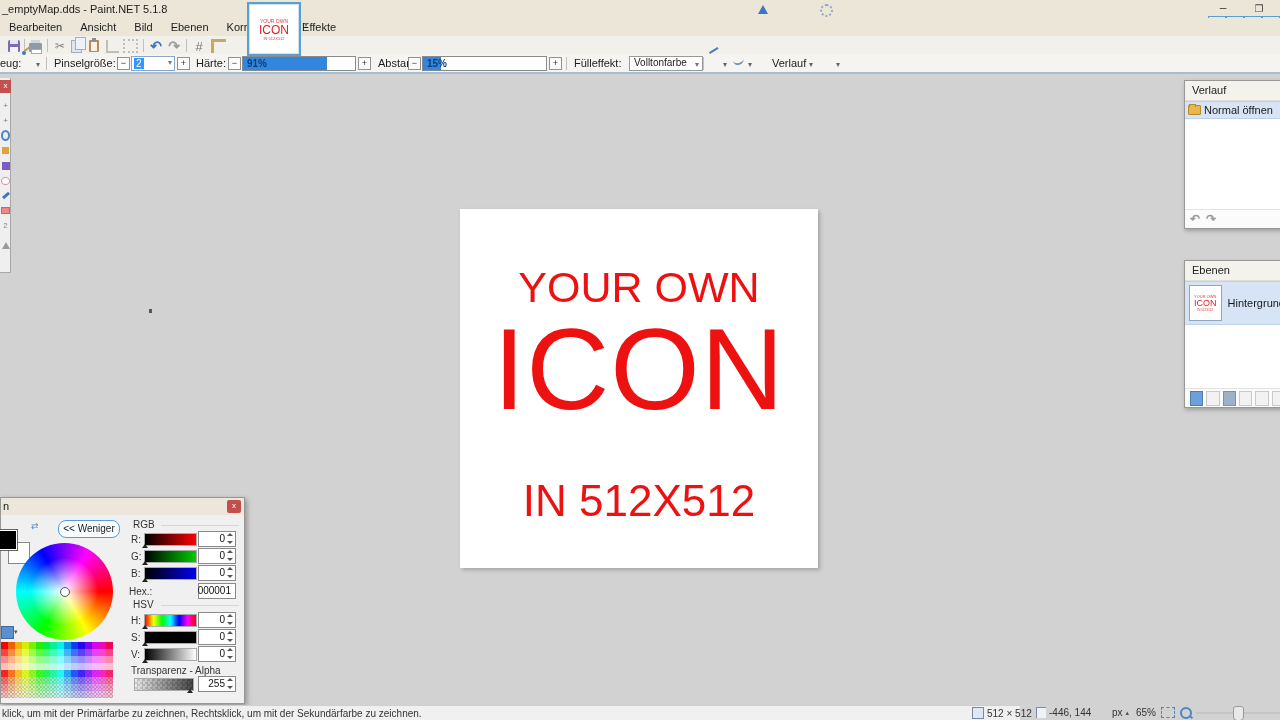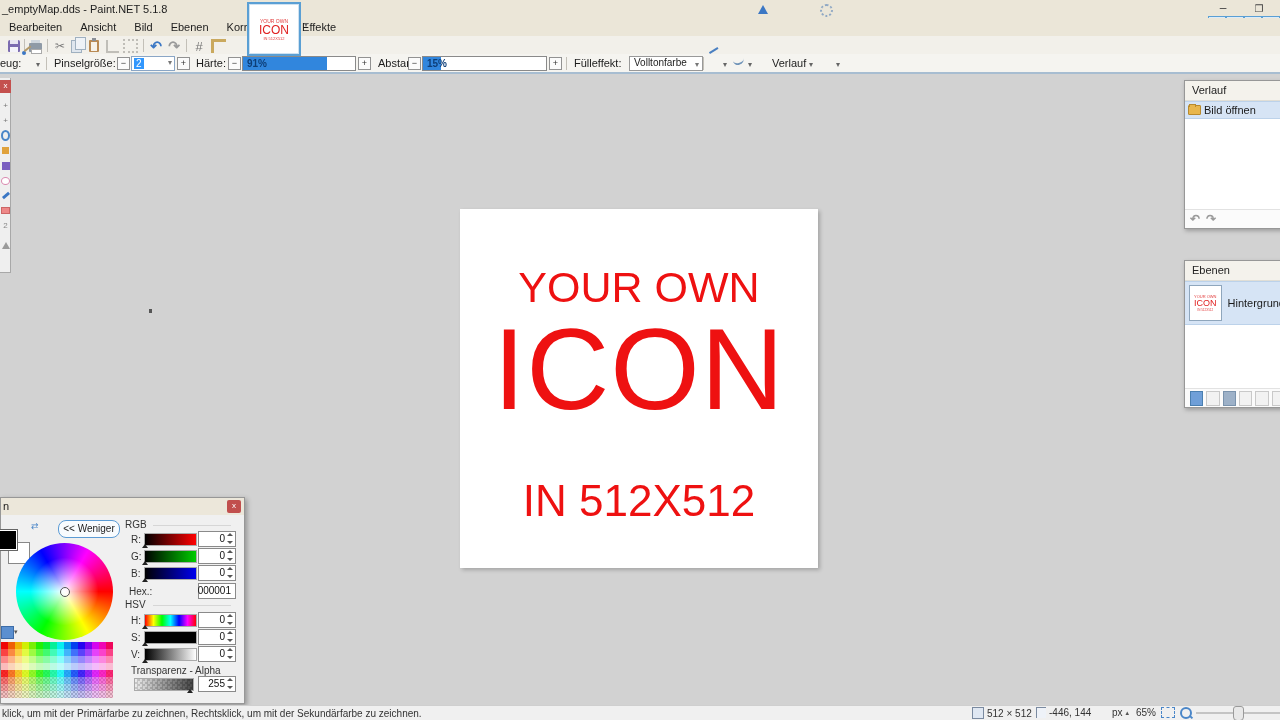--- a/index.html
+++ b/index.html
@@ -129,21 +129,21 @@
   .wheel-cursor{position:absolute;left:44px;top:44px;width:8px;height:8px;border:1px solid #555;border-radius:50%;background:rgba(255,255,255,.6);}
   .swatch-primary{position:absolute;left:-5px;top:31px;width:20px;height:20px;background:#000;border:1px solid #666;box-shadow:0 0 0 1px #fff inset;}
   .swatch-secondary{position:absolute;left:7px;top:44px;width:20px;height:20px;background:#fff;border:1px solid #888;}
   .swap-ic{position:absolute;left:30px;top:23px;color:#4a86c8;font-size:9px;}
   .pal-dd{position:absolute;left:0;top:128px;width:11px;height:11px;background:#5b8fd0;border:1px solid #3c6ca8;}
   .pal-dd-chev{position:absolute;left:13px;top:130px;font-size:7px;color:#555;}
   #swatches{position:absolute;left:0;top:144px;width:112px;height:56px;display:grid;
             grid-template-columns:repeat(16,7px);grid-auto-rows:7px;}
   .sw{width:7px;height:7px;}
   .sw.checker{background-image:repeating-conic-gradient(#b9b9b9 0 25%,#eee 0 50%);background-size:4px 4px;}
-  .cp-h{position:absolute;left:124px;font-size:10px;color:#333;}
+  .cp-h{position:absolute;left:132px;font-size:10px;color:#333;}
   .cp-h:after{content:"";position:absolute;left:28px;top:6px;width:78px;height:1px;background:#d6d6d6;}
   .cp-h.alpha:after{left:118px;width:0;}
   .ch-label{position:absolute;left:130px;font-size:10px;color:#333;}
   .ch-slider{position:absolute;left:143px;width:51px;height:11px;border:1px solid #aaa;}
   .g-r{background:linear-gradient(to right,#000,#f00);}
   .g-g{background:linear-gradient(to right,#000,#0c0);}
   .g-b{background:linear-gradient(to right,#000,#00e);}
   .g-h{background:linear-gradient(to right,#f00,#ff0,#0f0,#0ff,#00f,#f0f,#f00);}
   .g-s{background:#000;}
   .g-v{background:linear-gradient(to right,#000,#fff);}
@@ -159,21 +159,21 @@
   
   .canvas{left:460px;top:209px;width:358px;height:359px;background:#fff;
           box-shadow:2px 2px 4px rgba(0,0,0,.22);z-index:5;}
   .cv-line{position:absolute;left:0;width:100%;text-align:center;color:#ee1111;line-height:1;}
   .cv1{top:57px;font-size:43px;}
   .cv2{top:103px;font-size:115px;letter-spacing:1px;}
   .cv3{top:270px;font-size:44px;}
   .brush-dot{left:149px;top:309px;width:3px;height:4px;background:#555;z-index:6;}
 
   
-  .statusbar{left:0;top:705px;width:1280px;height:15px;background:#f0f0f0;border-top:1px solid #cfcfcf;
+  .statusbar{left:0;top:705px;width:1020px;height:15px;background:#f0f0f0;border-top:1px solid #cfcfcf;
              display:flex;align-items:center;z-index:30;}
   .status-hint{margin-left:2px;font-size:10px;color:#333;white-space:nowrap;}
   .st-item{position:absolute;top:707px;font-size:10px;color:#333;z-index:31;display:flex;align-items:center;gap:3px;}
   .sz-ic{width:10px;height:10px;border:1px solid #7a8aa0;background:#dfe7f2;}
   .cur-ic{width:9px;height:10px;border-left:1px solid #7a8aa0;border-top:1px solid #7a8aa0;background:#eef2f8;}
   .fit-ic{width:12px;height:9px;border:1px dashed #4a86c8;}
   .mag-ic{width:8px;height:8px;border:2px solid #4a86c8;border-radius:50%;position:relative;}
   .mag-ic:after{content:"";position:absolute;left:7px;top:7px;width:4px;height:2px;background:#4a86c8;transform:rotate(45deg);}
   .zoom-track{position:absolute;left:1196px;top:712px;width:84px;height:2px;background:#c4c4c4;z-index:31;}
   .zoom-thumb{position:absolute;left:1233px;top:706px;width:9px;height:13px;background:#e8e8e8;border:1px solid #9a9a9a;border-radius:3px 3px 4px 4px;z-index:32;}
@@ -333,21 +333,21 @@
     <div class="cv-line cv2">ICON</div>
     <div class="cv-line cv3">IN 512X512</div>
   </div>
   <div class="abs brush-dot"></div>
 
   
   <div class="abs panel" style="left:1184px;top:80px;width:100px;height:147px;">
     <div class="panel-header">Verlauf</div>
     <div class="hist-item">
       <span class="folder-ic"></span>
-      <span>Bild öffnen</span>
+      <span>Normal öffnen</span>
     </div>
     <div class="panel-footer">
       <span class="glyph-gray" style="font-size:12px;">↶</span>
       <span class="glyph-gray" style="font-size:12px;">↷</span>
     </div>
   </div>
 
   
   <div class="abs panel" style="left:1184px;top:260px;width:100px;height:146px;">
     <div class="panel-header">Ebenen</div>

